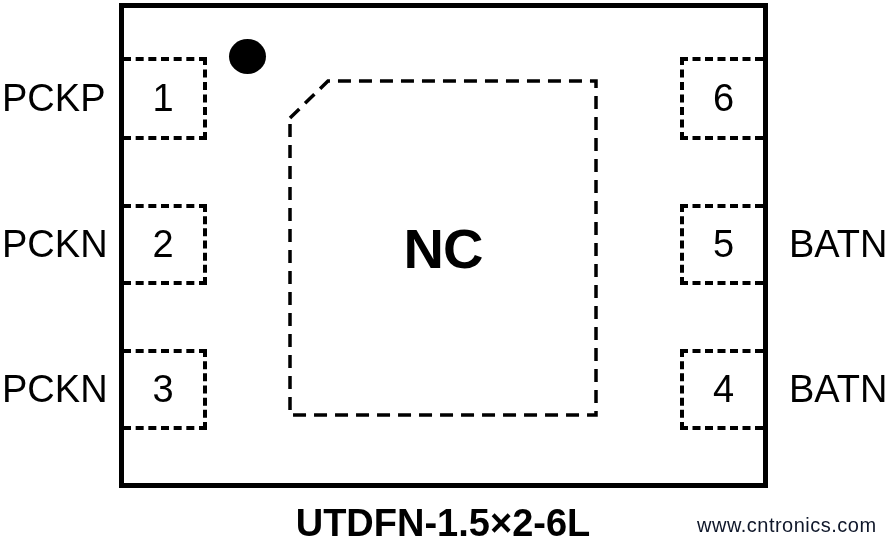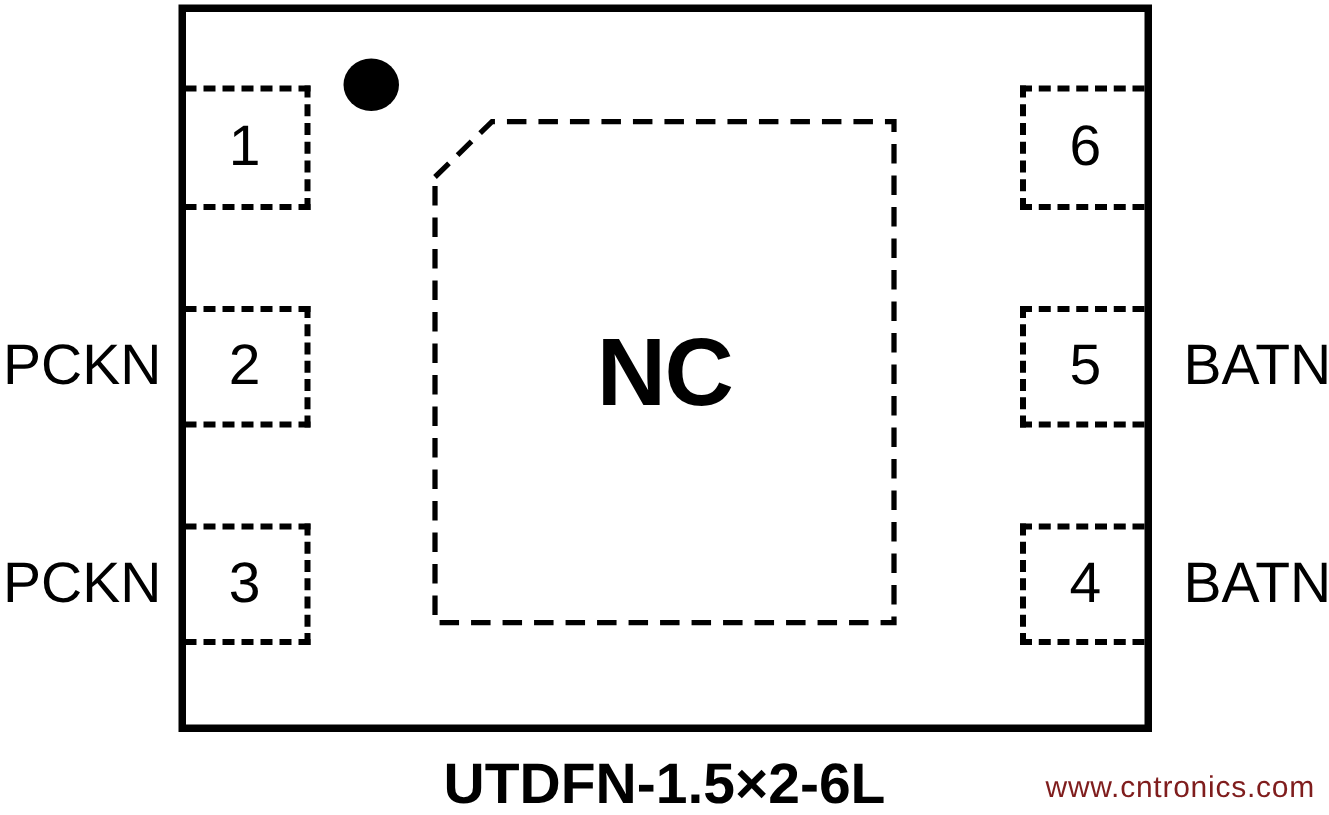--- a/index.html
+++ b/index.html
@@ -46,21 +46,21 @@
   }
   .pad-label {
     position: absolute;
     left: 290px;
     top: 81px;
     width: 306px;
     height: 334px;
     display: flex;
     align-items: center;
     justify-content: center;
-    font-size: 64px;
+    font-size: 56px;
     font-weight: bold;
     letter-spacing: -1px;
   }
   
   .pin-box {
     position: absolute;
     box-sizing: border-box;
     border: 4px dashed #000000;
     display: flex;
     align-items: center;
@@ -91,39 +91,40 @@
     width: 886px;
     text-align: center;
     font-size: 38px;
     font-weight: bold;
   }
   .watermark {
     position: absolute;
     left: 697px;
     top: 514px;
     font-size: 20px;
-    color: #7f1d1d;
+    color: #0f172a;
     letter-spacing: 0.5px;
   }
 </style>
 </head>
 <body>
 
 <div class="canvas">
 
   <div class="package"></div>
 
   <div class="dot"></div>
 
   <svg class="pad-svg" width="886" height="543" viewBox="0 0 886 543">
     <polygon points="290,118 328,81 596,81 596,415 290,415" fill="none" stroke="#000000" stroke-width="3.5" stroke-dasharray="13 8"></polygon>
   </svg>
 
   <div class="pad-label">NC</div>
 
+  <div class="pin-name left row1">PCKP</div>
   <div class="pin-name left row2">PCKN</div>
   <div class="pin-name left row3">PCKN</div>
 
   <div class="pin-box left row1">
     <span>1</span>
   </div>
   <div class="pin-box left row2">
     <span>2</span>
   </div>
   <div class="pin-box left row3">

